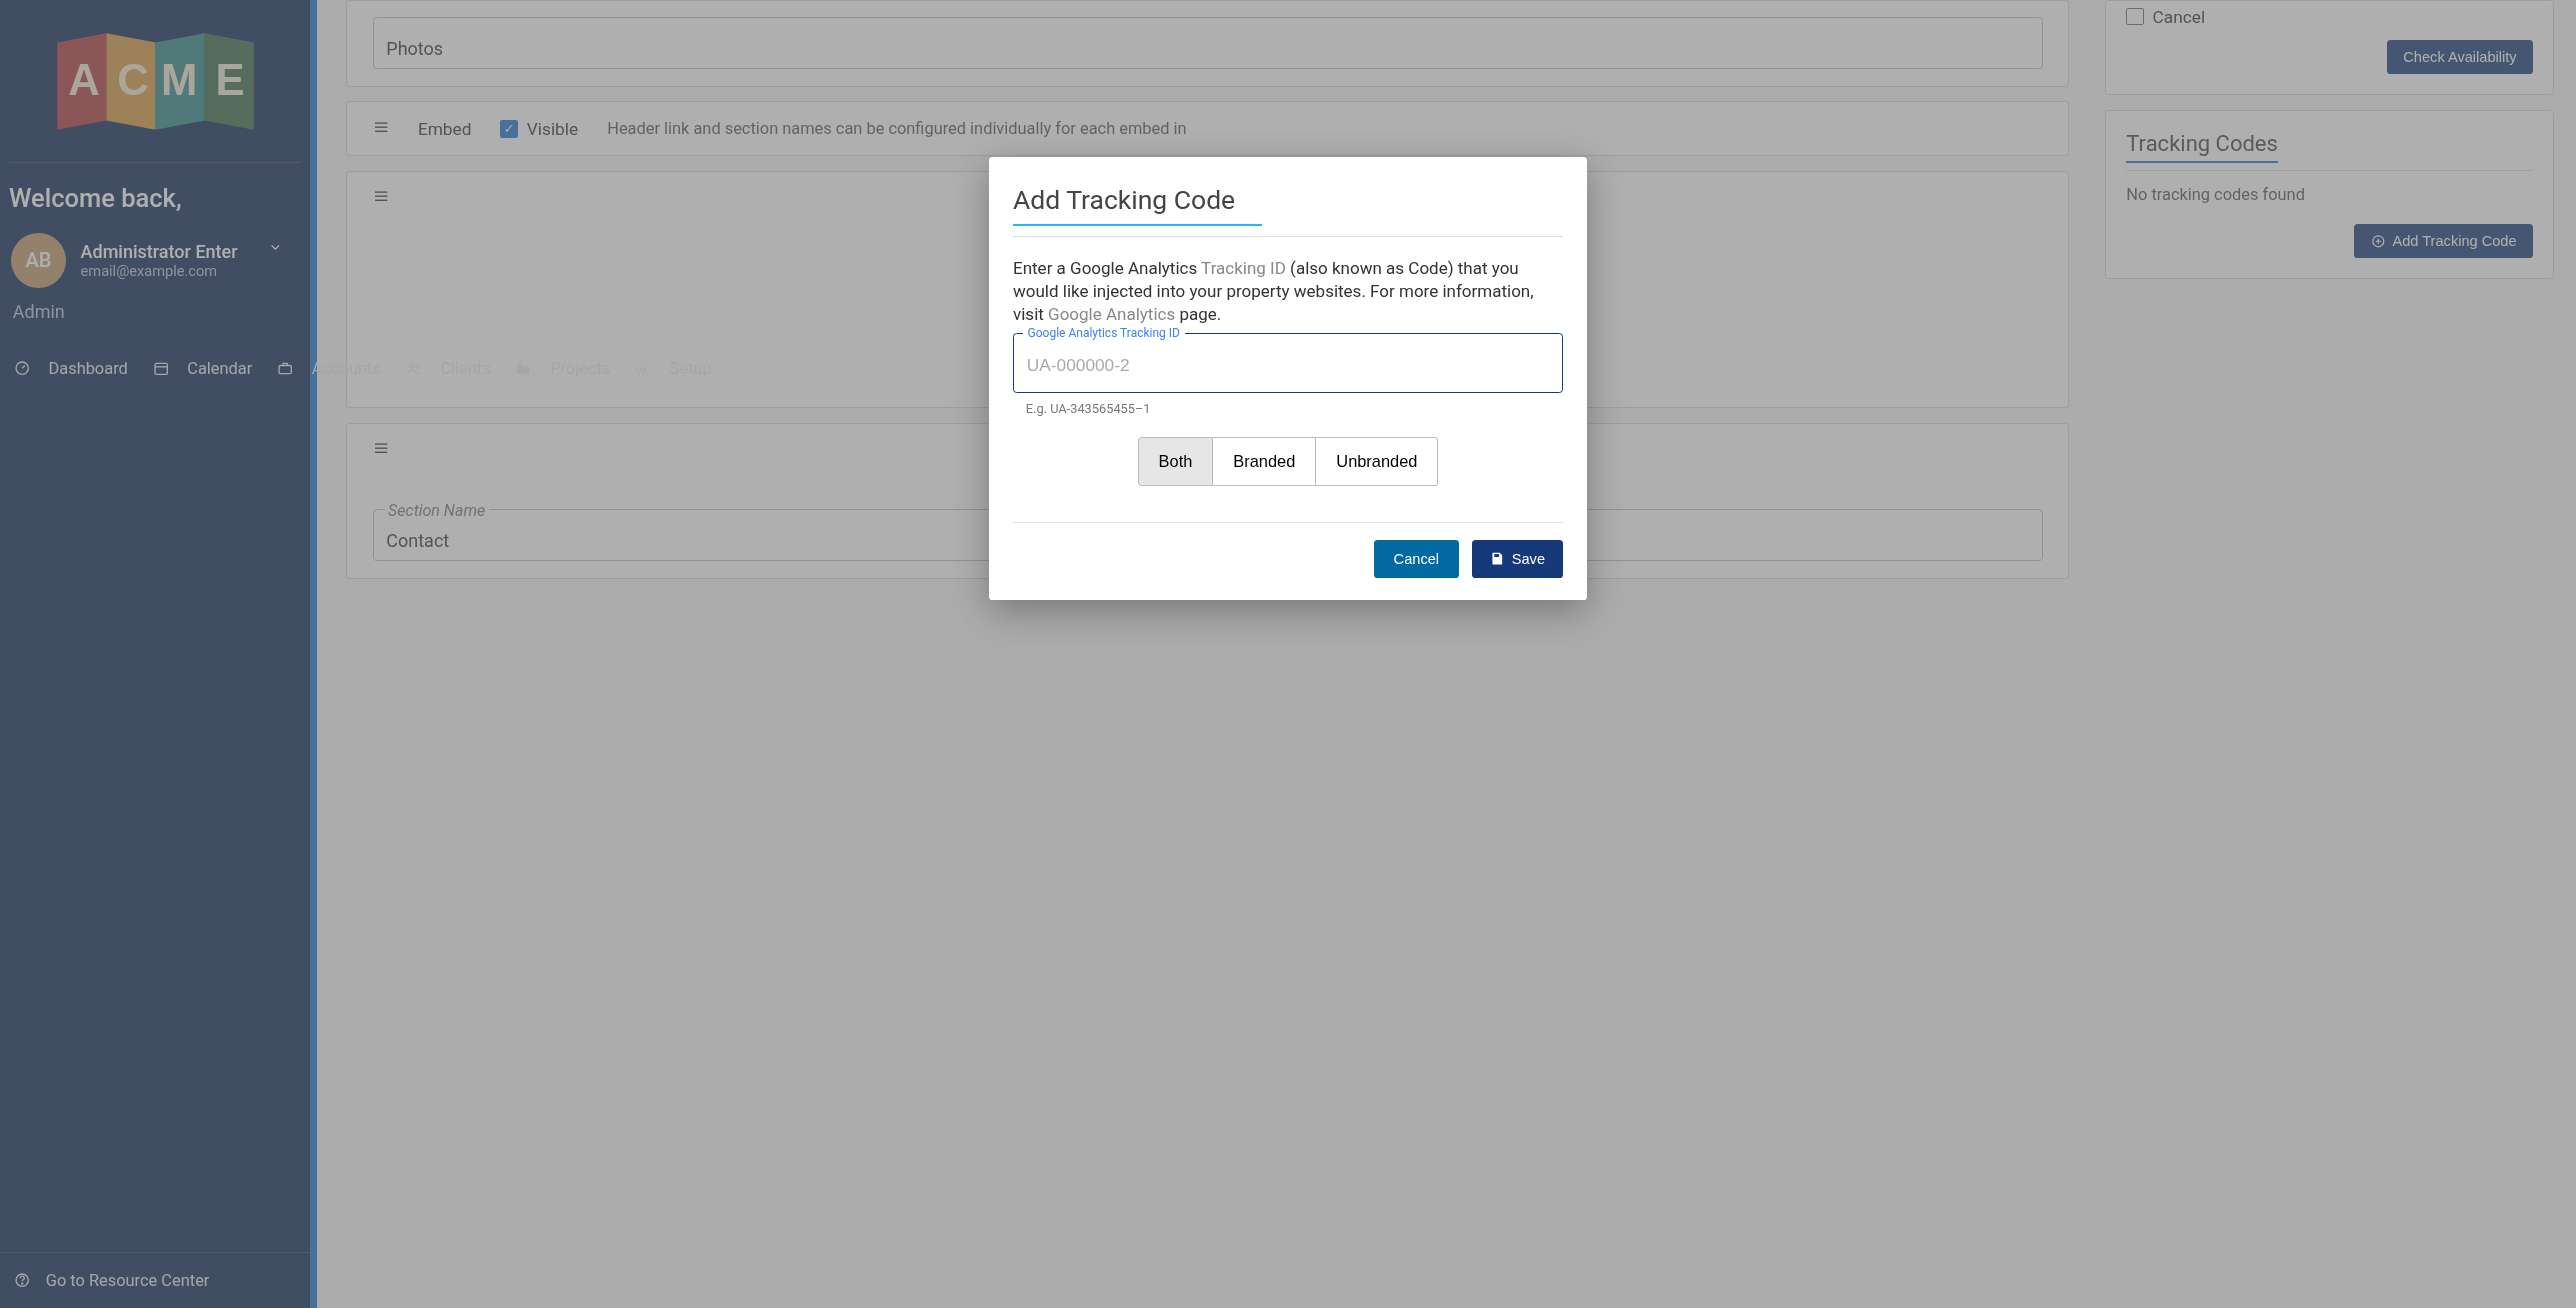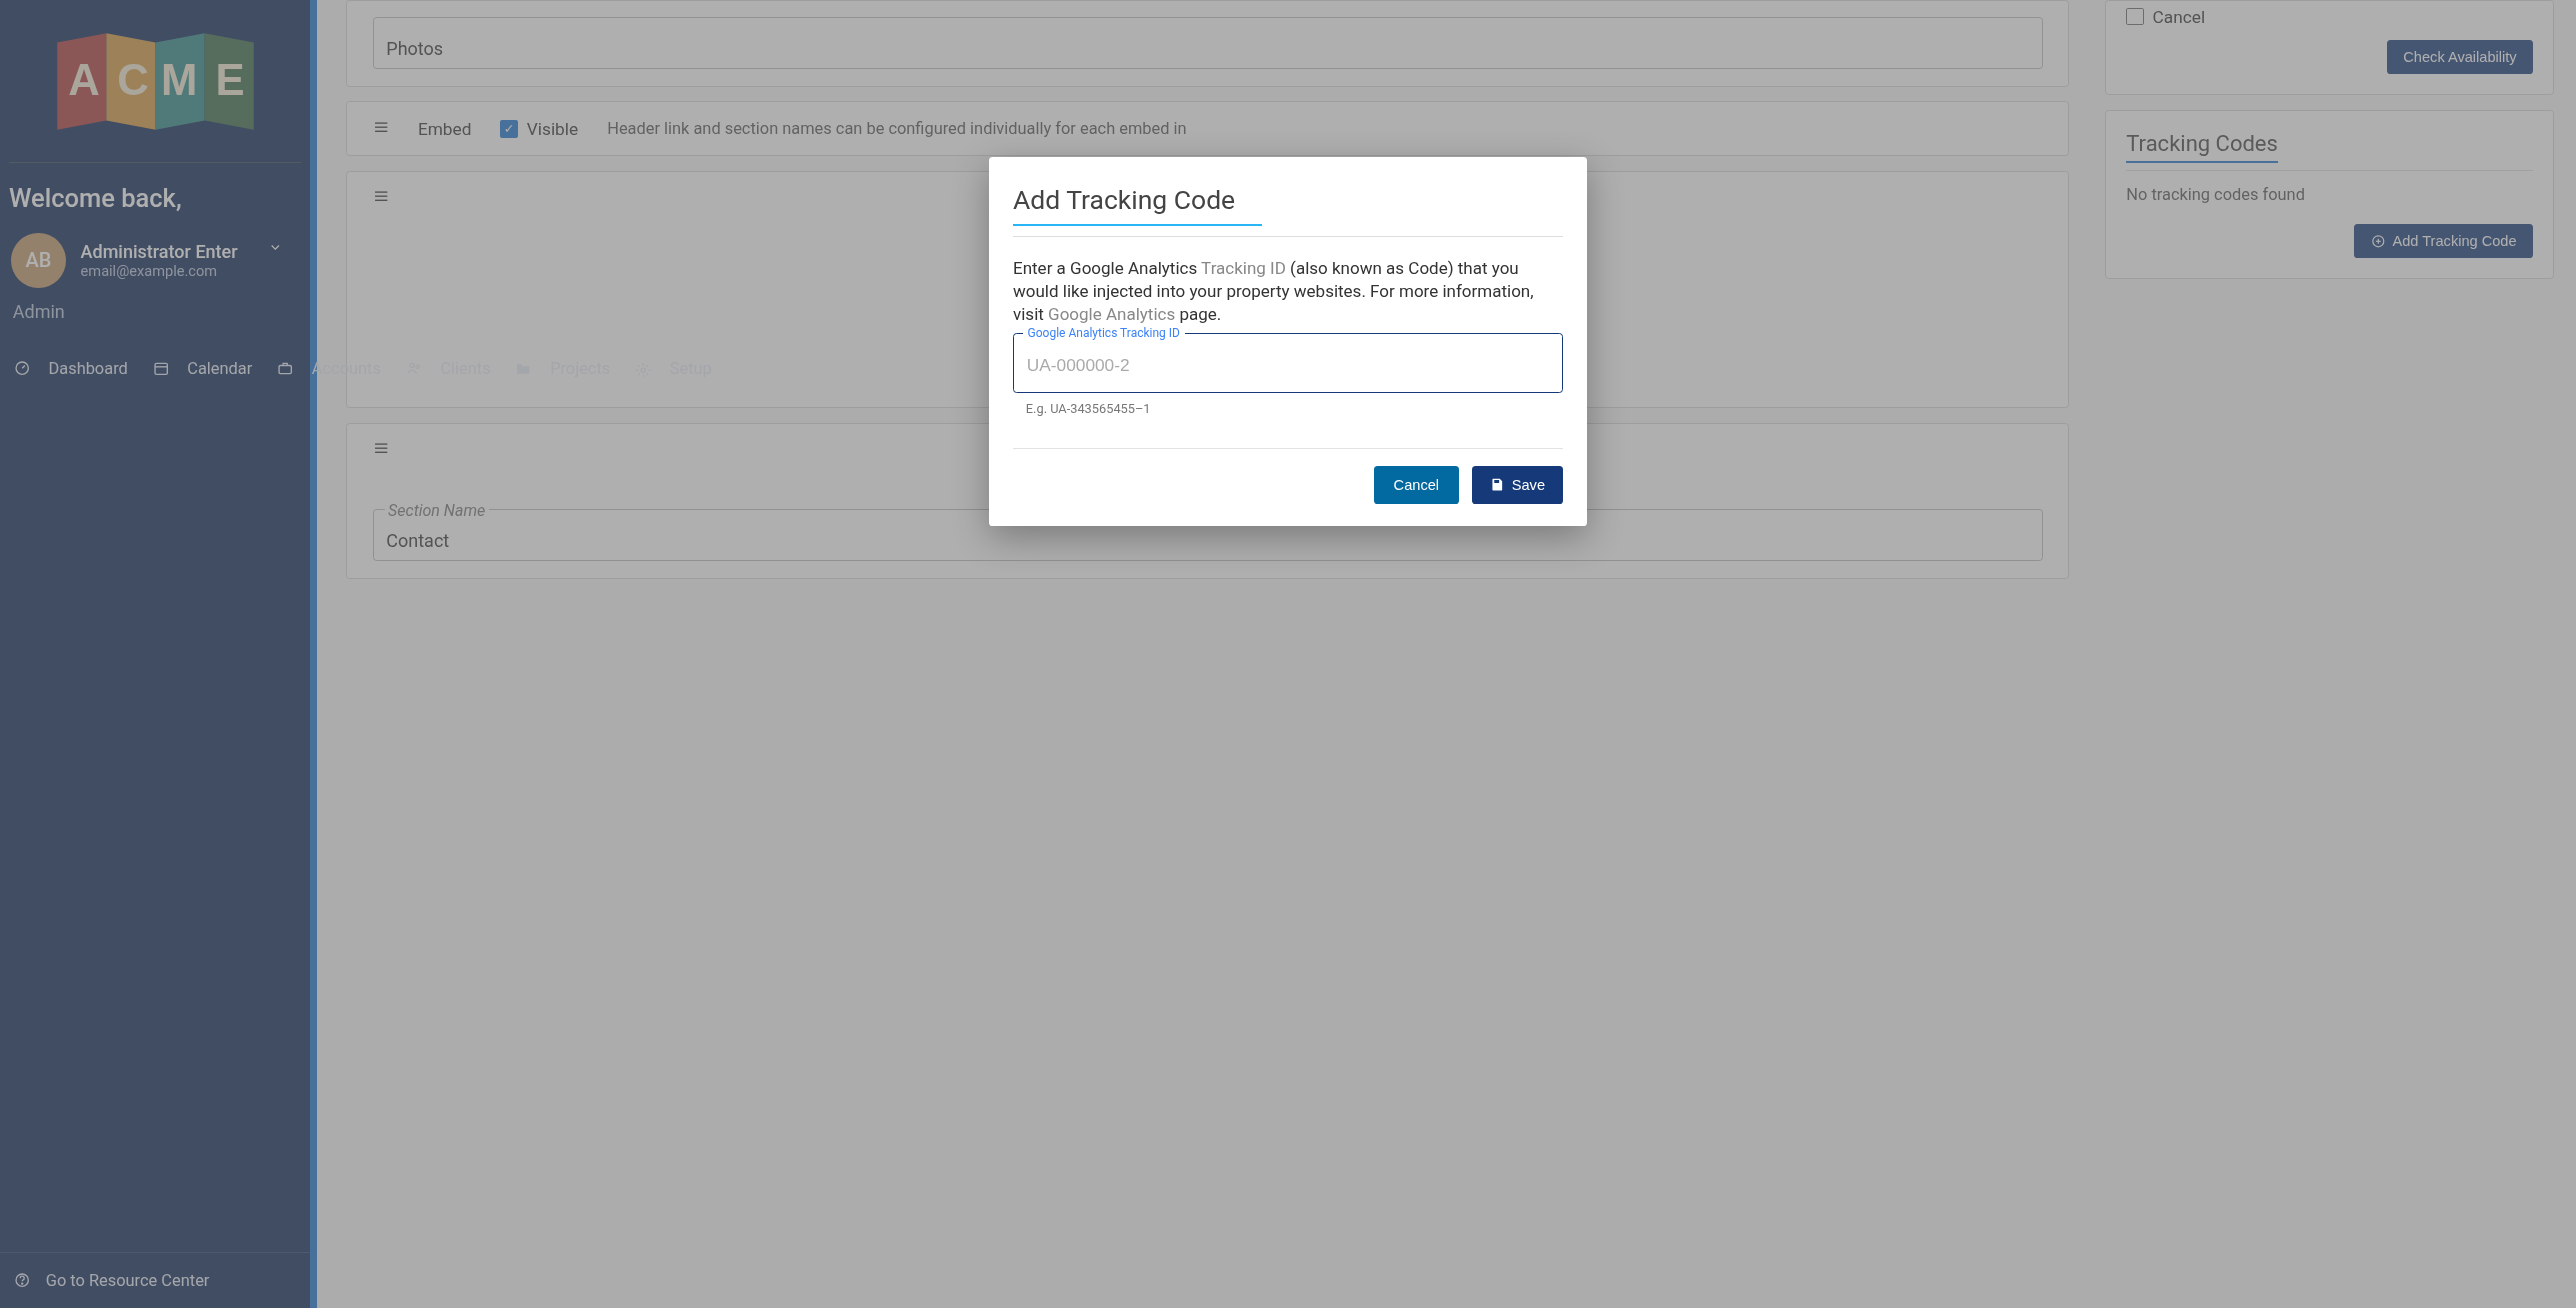--- a/index.html
+++ b/index.html
@@ -261,20 +261,25 @@
       </div>
       <div class="modal-body">
         <p>
           <span>Enter a Google Analytics </span><a href="#">Tracking ID</a><span> (also known as Code) that you would like injected into your property websites. For more information, visit </span><a href="#">Google Analytics</a><span> page.</span>
         </p>
         <div class="tracking-field">
           <div class="tracking-field-label">Google Analytics Tracking ID</div>
           <input type="text" placeholder="UA-000000-2" style="">
         </div>
         <div class="hint">E.g. UA-343565455–1</div>
+        <div class="seg">
+          <button class="seg-btn">Both</button>
+          <button class="seg-btn">Branded</button>
+          <button class="seg-btn">Unbranded</button>
+        </div>
       </div>
       <div class="modal-footer">
         <button class="btn btn-danger" style="padding:11px 20px;">Cancel</button>
         <button class="btn btn-primary" style="padding:11px 18px;">
           <svg class="save-ic" viewBox="0 0 24 24" fill="#fff">
               <path d="M5 3h11l4 4v14a1 1 0 0 1-1 1H5a1 1 0 0 1-1-1V4a1 1 0 0 1 1-1zm2 2v5h8V5H7zm1 9h8v5H8v-5z"></path>
             </svg>
           <span>Save</span>
         </button>
       </div>

